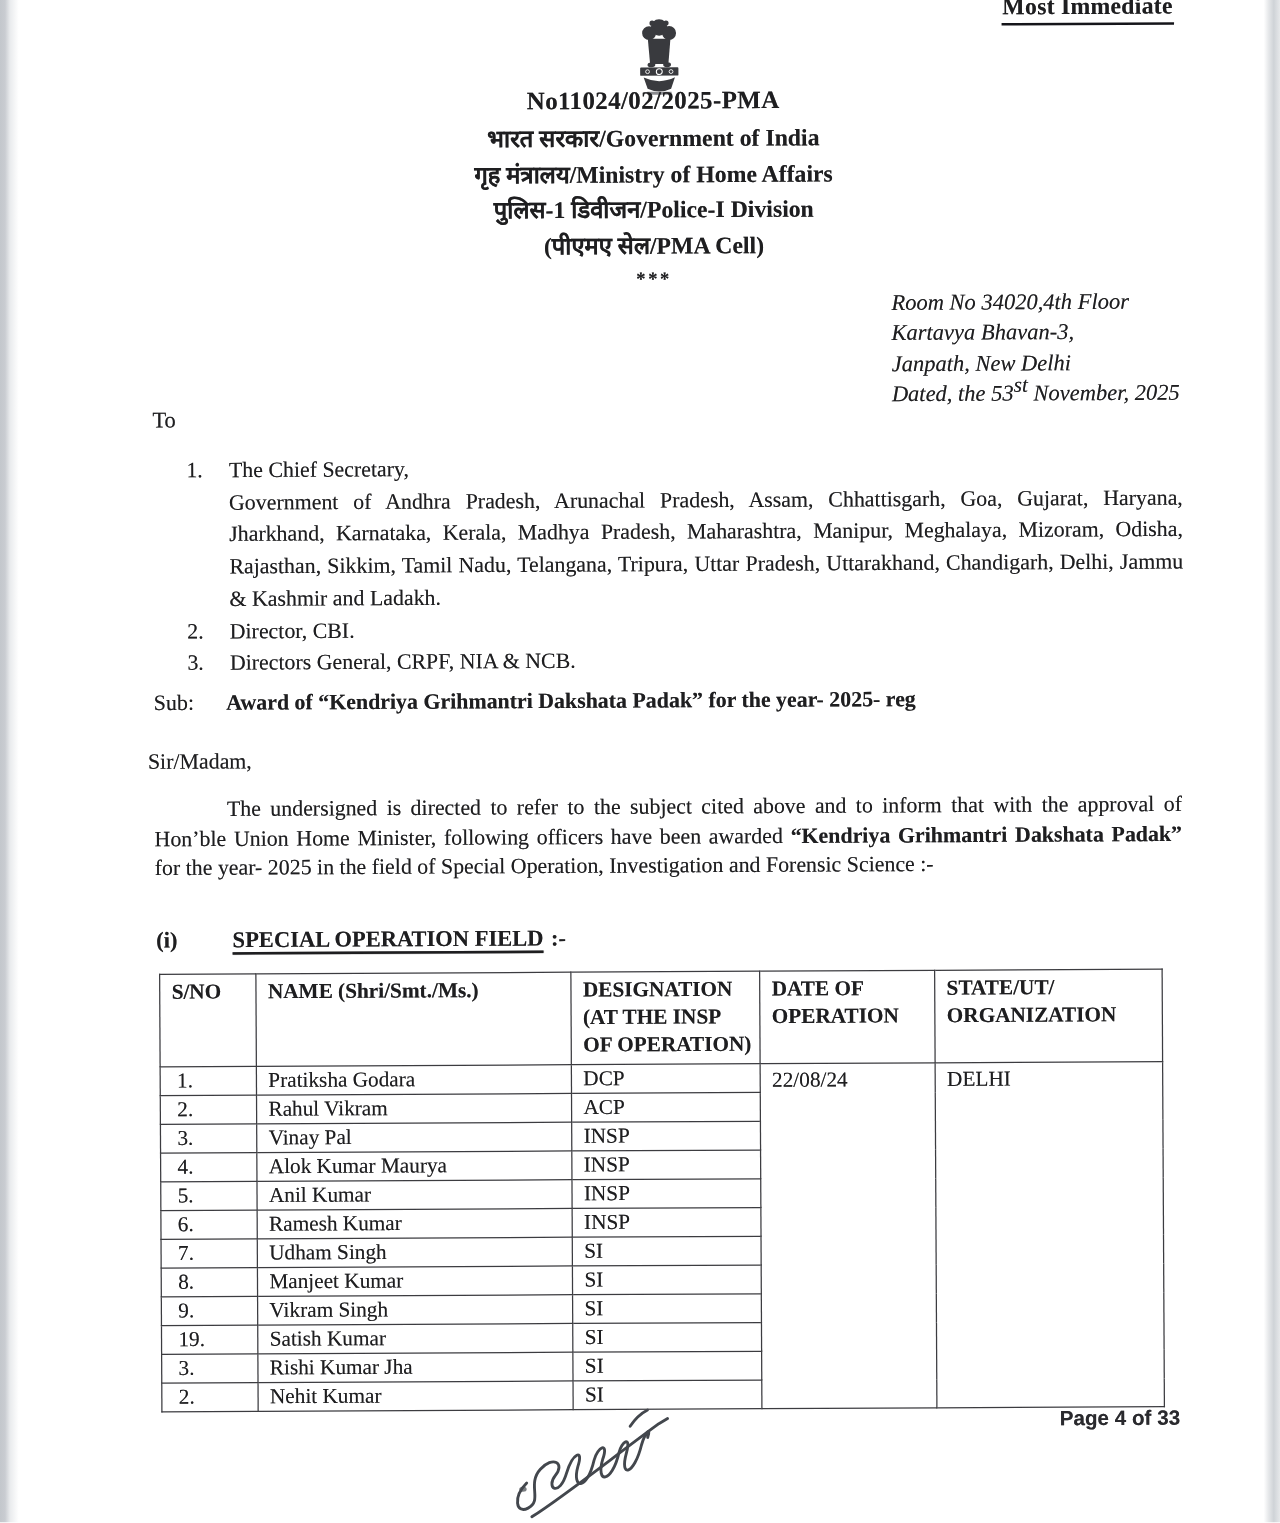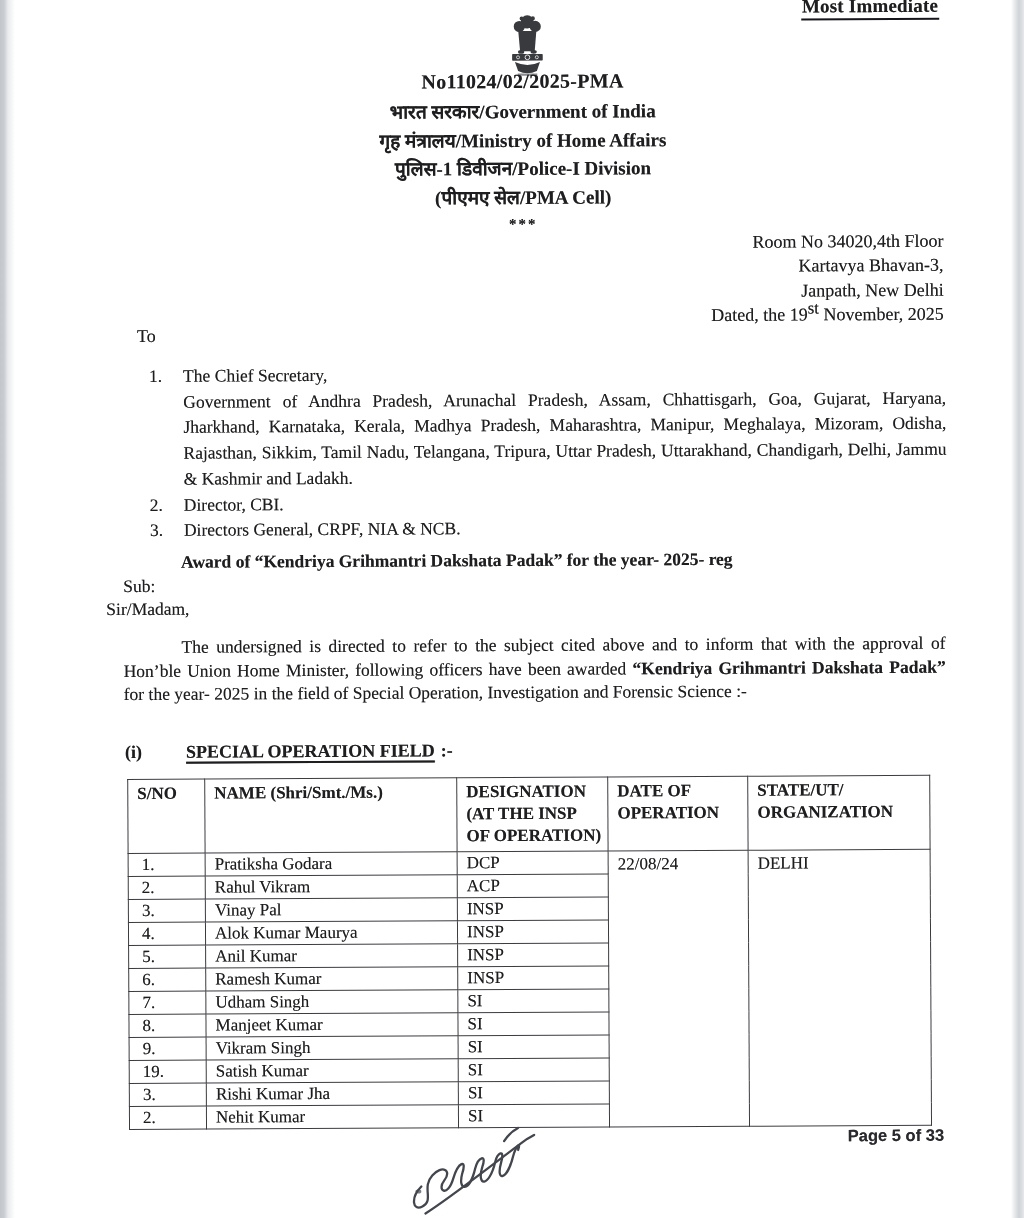--- a/index.html
+++ b/index.html
@@ -41,37 +41,37 @@
   .center-head {
     position: absolute; top: 70px; left: 175px; width: 700px;
     text-align: center;
   }
   .file-number { font-size: 20px; font-weight: bold; margin-bottom: 5px; letter-spacing: 0.3px; }
   .org-line { font-size: 19px; font-weight: bold; line-height: 28.5px; }
   .stars { font-size: 15px; font-weight: bold; letter-spacing: 2px; margin-top: 4px; }
 
   .address-block {
     position: absolute; top: 231px; right: 79px;
-    text-align: right; font-size: 18px; line-height: 24.4px;
+    text-align: left; font-size: 18px; line-height: 24.4px; font-style: italic;
   }
   .address-block sup { font-size: 17px; line-height: 0; }
 
-  .to-label { position: absolute; top: 324px; left: 138px; font-size: 18px; }
+  .to-label { position: absolute; top: 324px; left: 123px; font-size: 18px; }
 
   .recipients { position: absolute; top: 362px; left: 150px; width: 797px; font-size: 17.5px; line-height: 25.7px; }
   .recipient-row { display: flex; }
   .recipient-num { width: 34px; flex: none; }
   .recipient-text { flex: 1; }
   .recipient-cont { margin-left: 34px; text-align: justify; }
 
   .subject-row { position: absolute; top: 550px; left: 123px; width: 822px; display: flex; font-size: 17.5px; }
-  .subject-label { width: 58px; flex: none; margin-top: 24px; }
+  .subject-label { width: 58px; flex: none; }
   .subject-text { font-weight: bold; }
 
-  .salutation { position: absolute; top: 597px; left: 106px; font-size: 17.5px; }
+  .salutation { position: absolute; top: 597px; left: 118px; font-size: 17.5px; }
 
   .body-paragraph {
     position: absolute; top: 634px; left: 123px; width: 822px;
     font-size: 17.5px; line-height: 23.7px; text-align: justify; text-indent: 58px;
   }
   .body-paragraph .hl { font-weight: bold; }
 
   .section-heading { position: absolute; top: 740px; left: 124px; font-size: 18px; font-weight: bold; }
   .section-index { display: inline-block; width: 61px; }
   .section-title { text-decoration: underline; text-decoration-thickness: 2.2px; text-underline-offset: 4px; }
@@ -136,21 +136,21 @@
     <div class="org-line">गृह मंत्रालय/Ministry of Home Affairs</div>
     <div class="org-line">पुलिस-1 डिवीजन/Police-I Division</div>
     <div class="org-line">(पीएमए सेल/PMA Cell)</div>
     <div class="stars">***</div>
   </div>
 
   <div class="address-block">
     <div>Room No 34020,4th Floor</div>
     <div>Kartavya Bhavan-3,</div>
     <div>Janpath, New Delhi</div>
-    <div><span>Dated, the 19</span><sup>st</sup><span> November, 2025</span></div>
+    <div><span>Dated, the 53</span><sup>st</sup><span> November, 2025</span></div>
   </div>
 
   <div class="to-label">To</div>
 
   <div class="recipients">
     <div class="recipient-row">
       <span class="recipient-num">1.</span>
       <span class="recipient-text">The Chief Secretary,</span>
     </div>
     <div class="recipient-cont">Government of Andhra Pradesh, Arunachal Pradesh, Assam, Chhattisgarh, Goa, Gujarat, Haryana, Jharkhand, Karnataka, Kerala, Madhya Pradesh, Maharashtra, Manipur, Meghalaya, Mizoram, Odisha, Rajasthan, Sikkim, Tamil Nadu, Telangana, Tripura, Uttar Pradesh, Uttarakhand, Chandigarh, Delhi, Jammu &amp; Kashmir and Ladakh.</div>
@@ -253,21 +253,21 @@
         <td>SI</td>
       </tr>
       <tr>
         <td class="sno">2.</td>
         <td>Nehit Kumar</td>
         <td>SI</td>
       </tr>
     </tbody>
   </table>
 
-  <div class="page-footer">Page 5 of 33</div>
+  <div class="page-footer">Page 4 of 33</div>
 
   <svg class="signature" viewBox="0 0 152 98" aria-hidden="true">
     <g fill="none" stroke="#43474d" stroke-width="2.3" stroke-linecap="round" stroke-linejoin="round">
       <path d="M14,66 C3,77 5,91 15,86 C27,80 14,67 25,55 C35,44 45,50 37,60 C29,70 40,78 46,58 C51,42 60,38 55,53 C50,71 62,73 68,48 C71,37 80,33 75,47 C69,67 82,67 88,42 C90,33 98,28 94,42 C88,63 100,60 106,36 C109,26 114,21 111,30"></path>
       <path d="M18,93 C45,76 84,45 120,19 L127,15"></path>
       <path d="M97,21 C101,15 107,10 111,8"></path>
     </g>
     <ellipse cx="11" cy="71" rx="3" ry="2" fill="#43474d" opacity="0.7"></ellipse>
   </svg>
 

